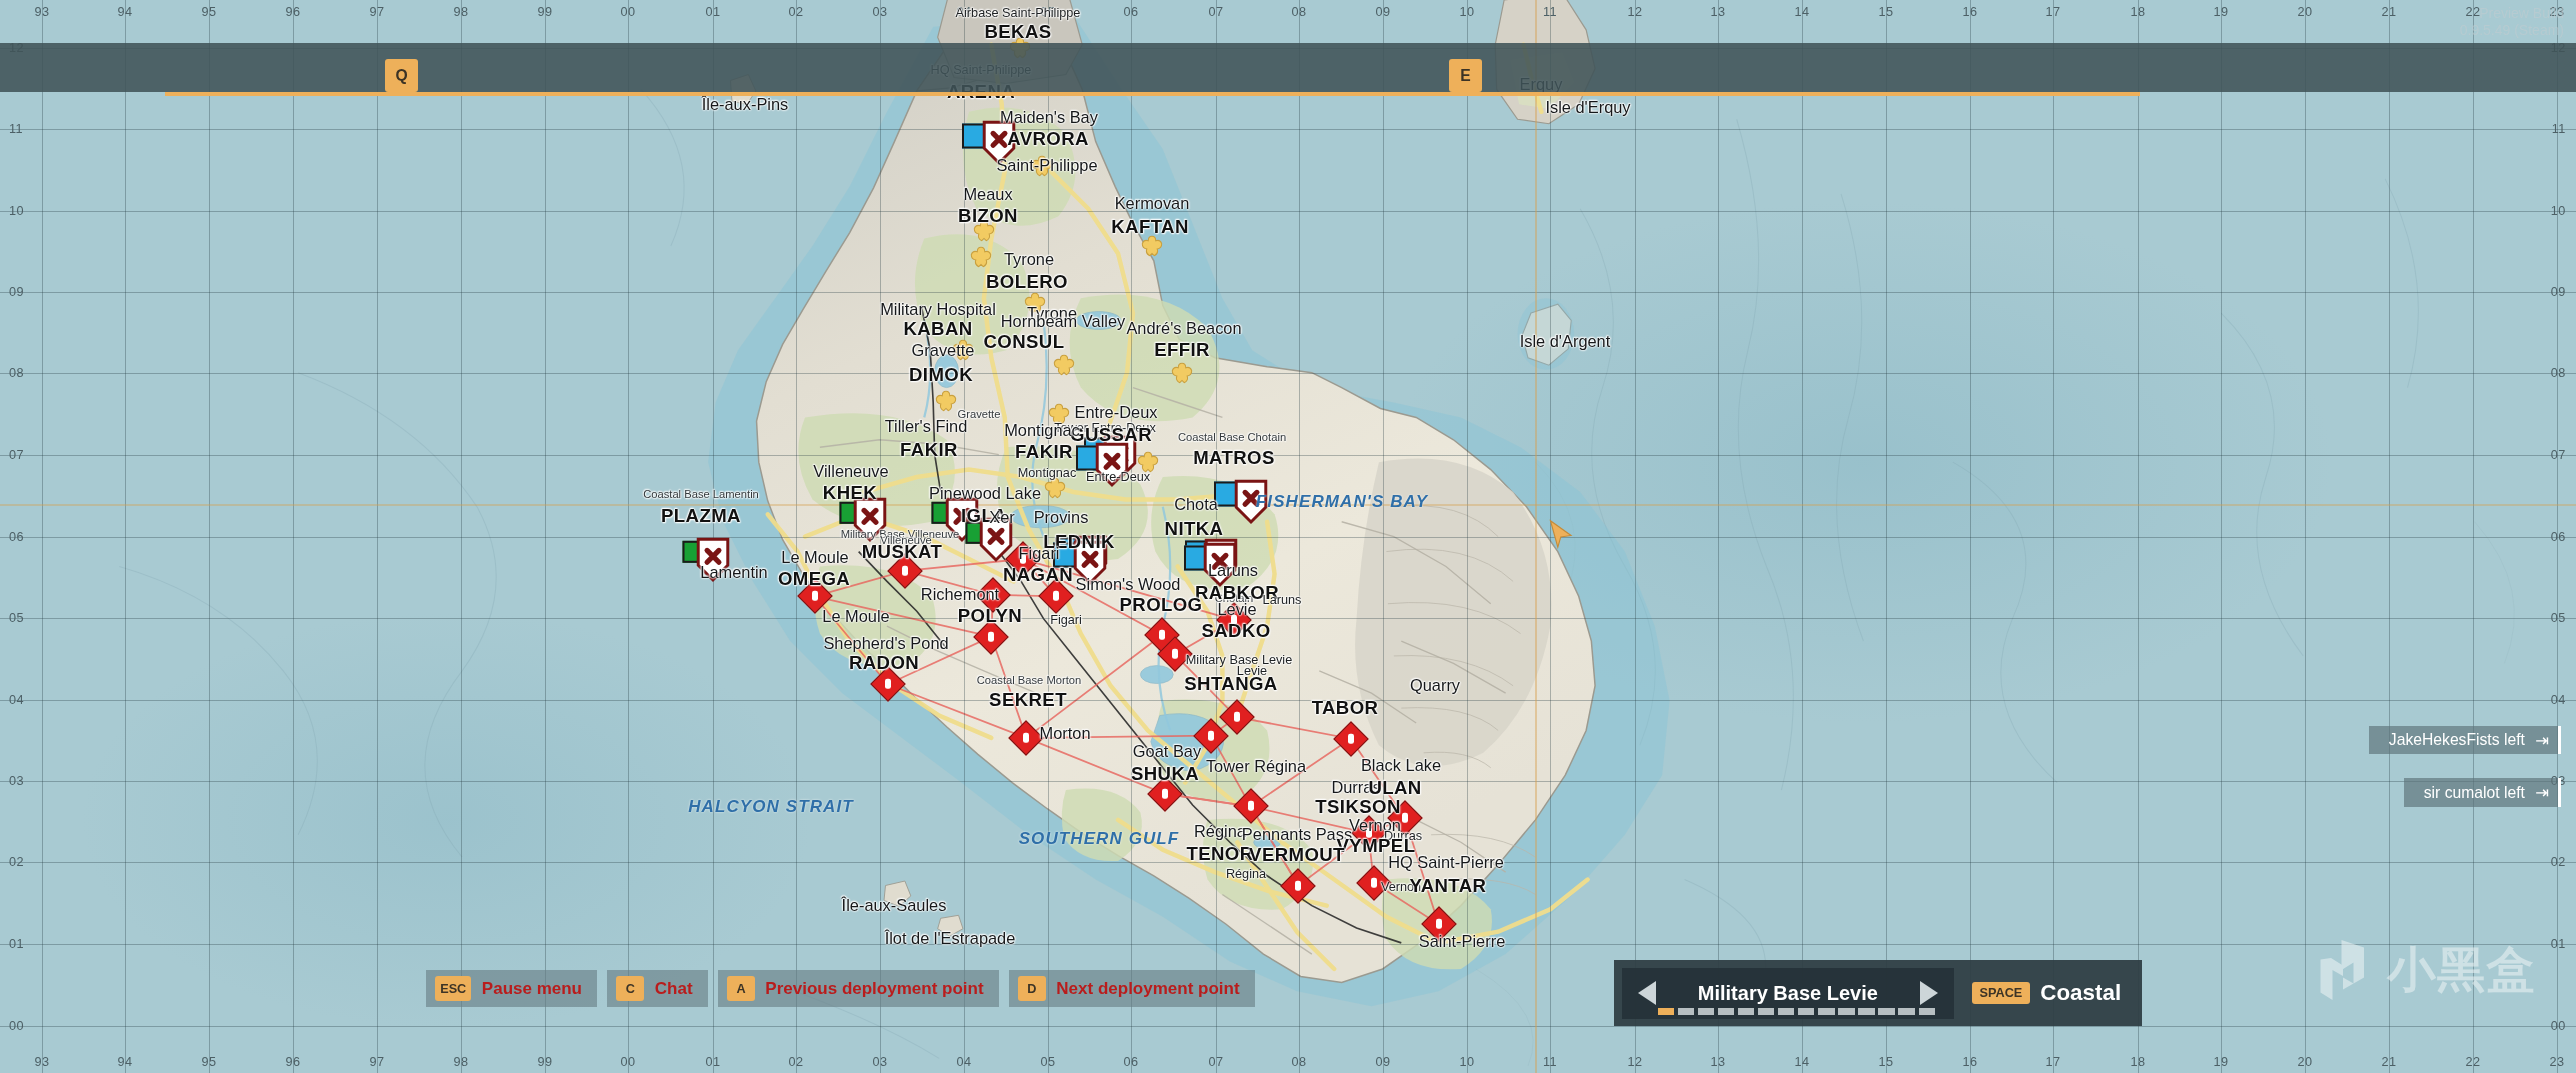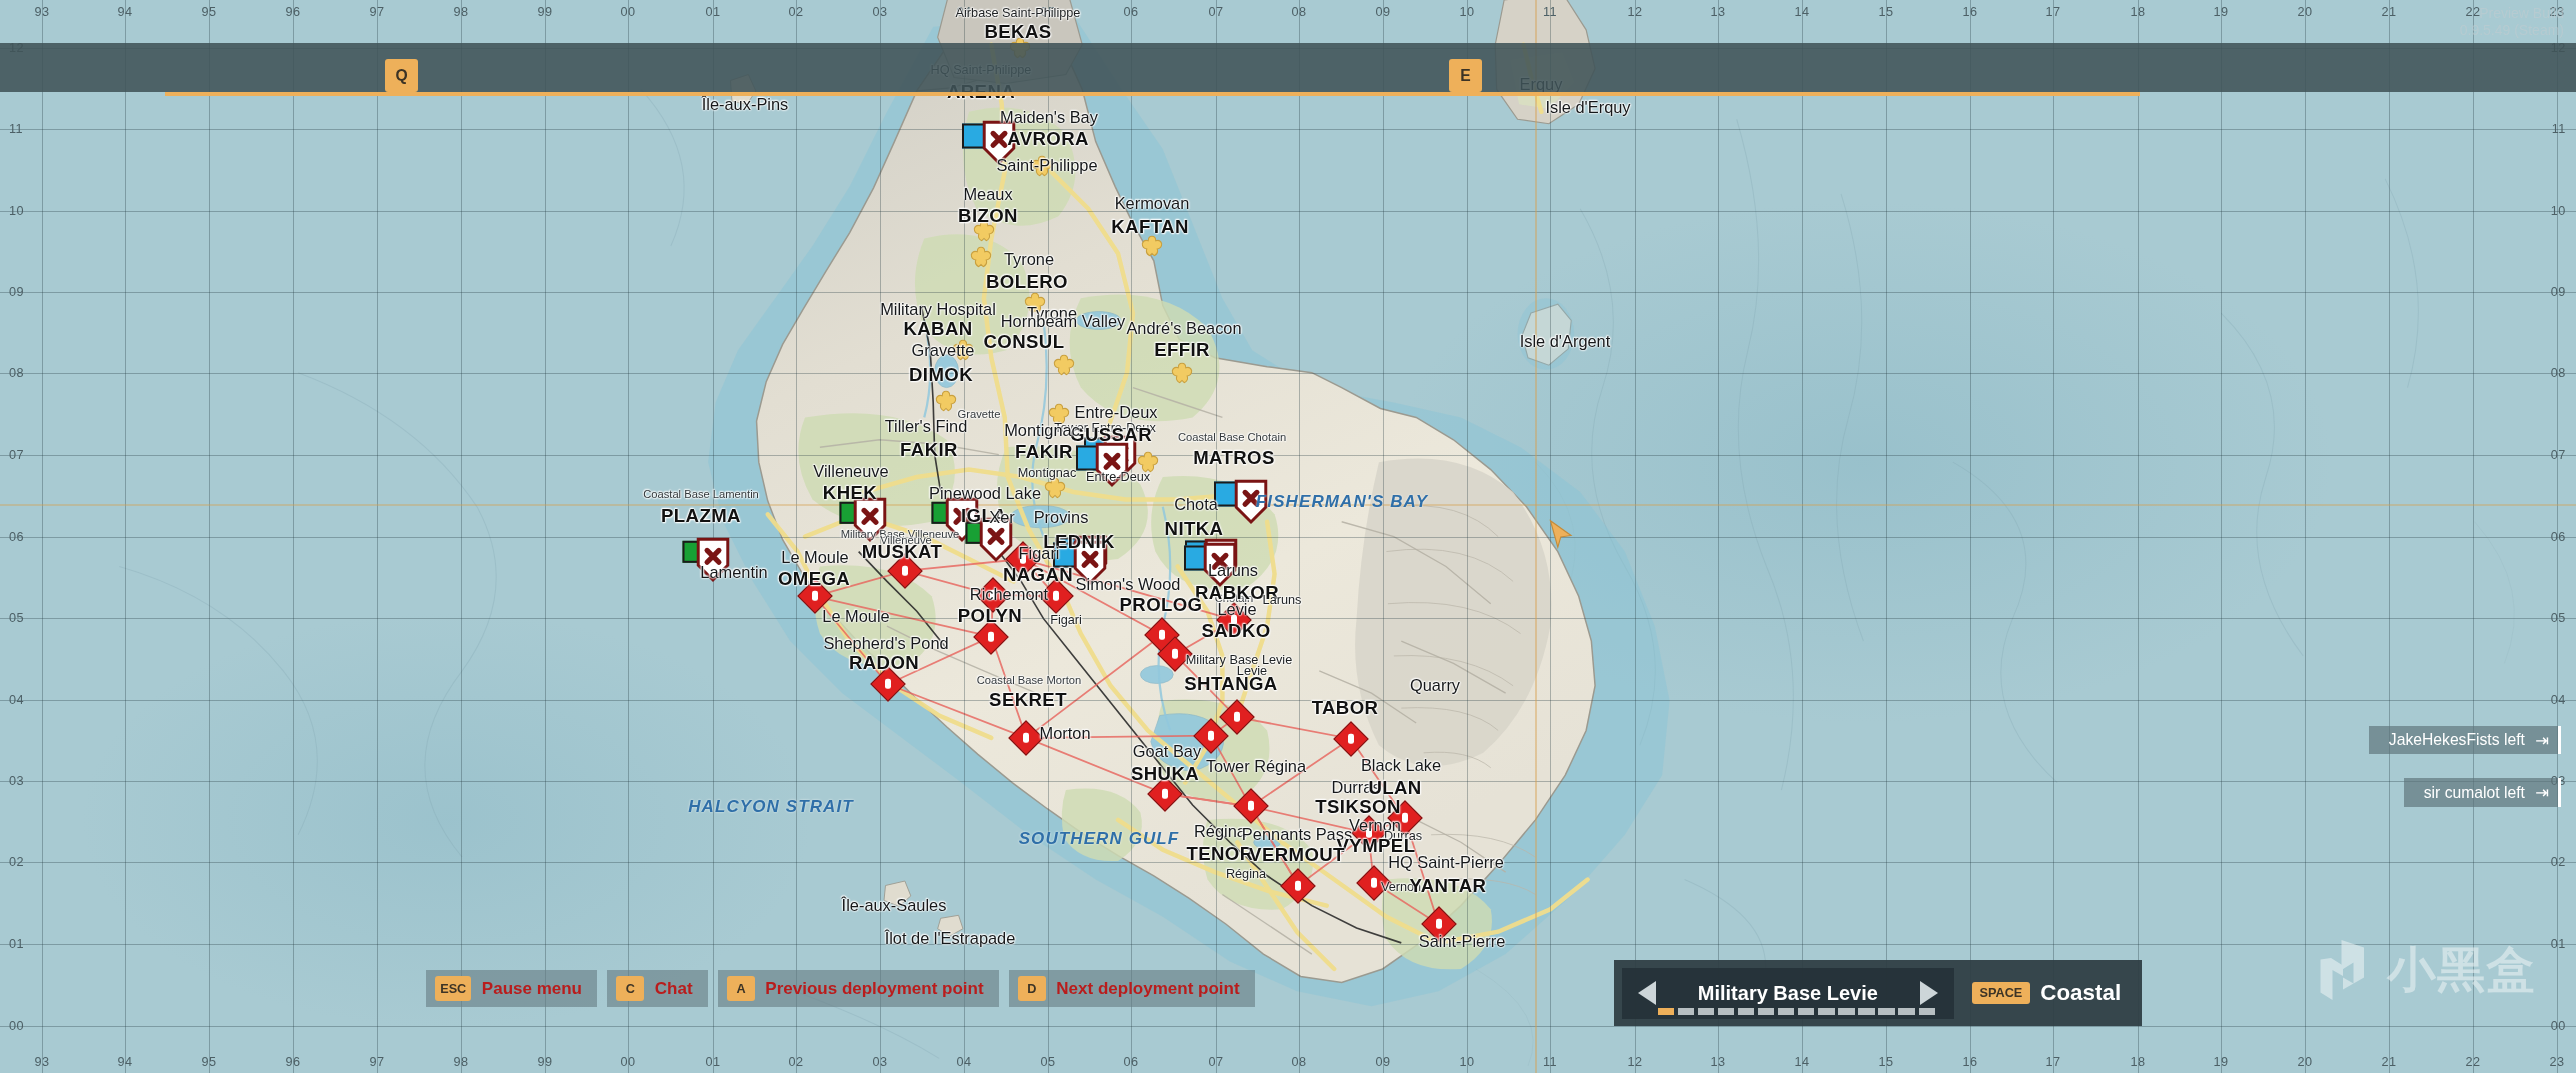--- a/index.html
+++ b/index.html
@@ -633,21 +633,21 @@
       <div class="lbl minor" style="left: 1039px; top: 553px;">Figari</div>
       <div class="lbl minor" style="left: 734px; top: 572px;">Lamentin</div>
       <div class="lbl minor" style="left: 815px; top: 557px;">Le Moule</div>
       <div class="lbl major" style="left: 902px; top: 552px;">MUSKAT</div>
       <div class="lbl tiny" style="left: 1234px; top: 598px;">Chotain</div>
       <div class="lbl minor" style="left: 1233px; top: 570px;">Laruns</div>
       <div class="lbl major" style="left: 1038px; top: 575px;">NAGAN</div>
       <div class="lbl major" style="left: 814px; top: 579px;">OMEGA</div>
       <div class="lbl minor" style="left: 1128px; top: 584px;">Simon's Wood</div>
       <div class="lbl major" style="left: 1237px; top: 593px;">RABKOR</div>
-      <div class="lbl minor" style="left: 1009px; top: 594px;">Richemont</div>
+      <div class="lbl minor" style="left: 960px; top: 594px;">Richemont</div>
       <div class="lbl major" style="left: 1161px; top: 605px;">PROLOG</div>
       <div class="lbl minor" style="left: 1237px; top: 609px;">Levie</div>
       <div class="lbl small" style="left: 1066px; top: 620px;">Figari</div>
       <div class="lbl major" style="left: 990px; top: 616px;">POLYN</div>
       <div class="lbl minor" style="left: 856px; top: 616px;">Le Moule</div>
       <div class="lbl major" style="left: 1236px; top: 631px;">SADKO</div>
       <div class="lbl minor" style="left: 886px; top: 643px;">Shepherd's Pond</div>
       <div class="lbl small" style="left: 1282px; top: 600px;">Laruns</div>
       <div class="lbl major" style="left: 884px; top: 663px;">RADON</div>
       <div class="lbl small" style="left: 1239px; top: 660px;">Military Base Levie</div>

